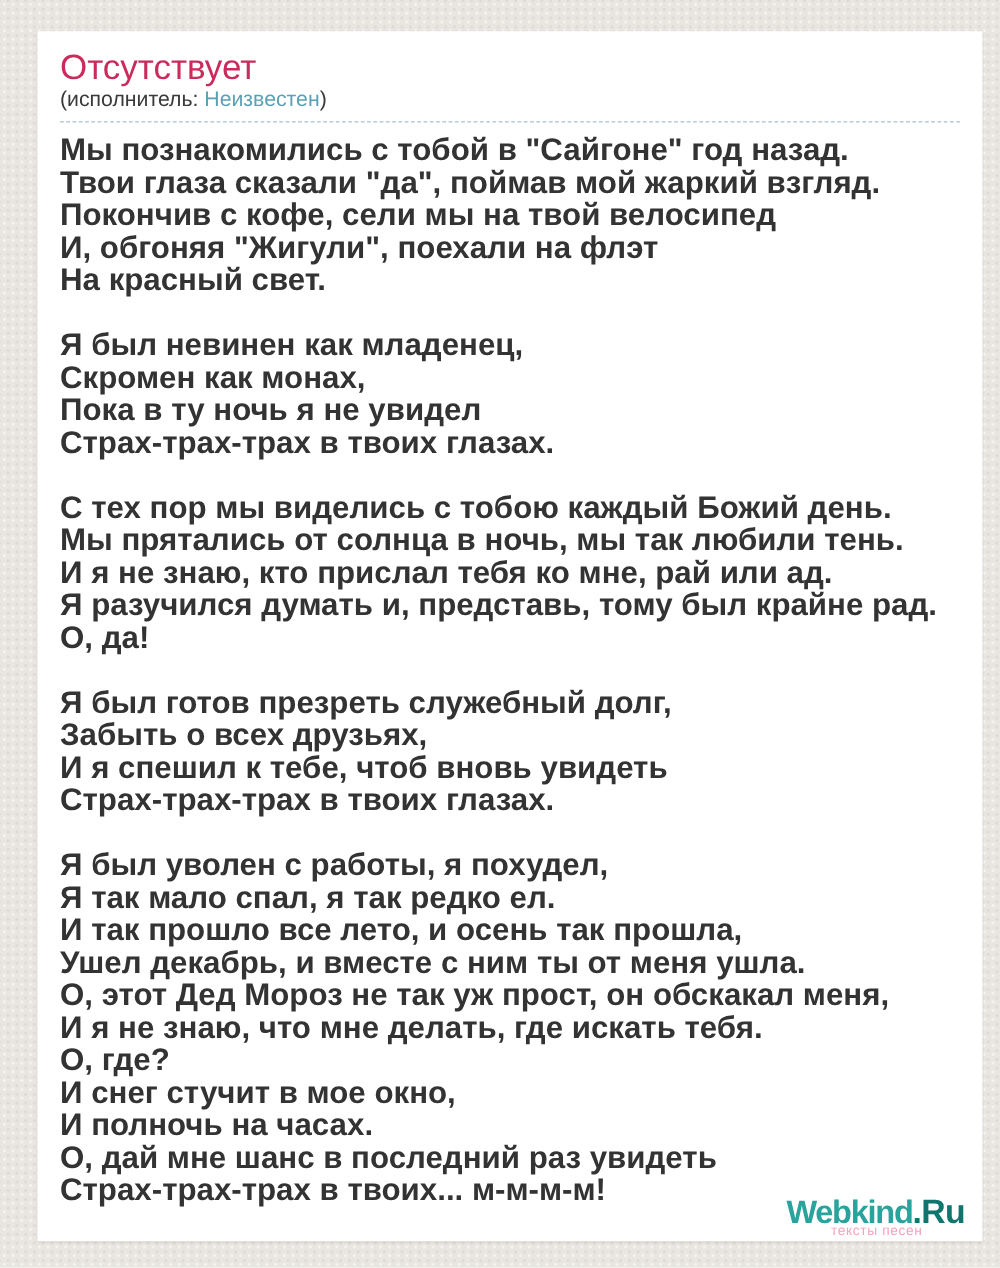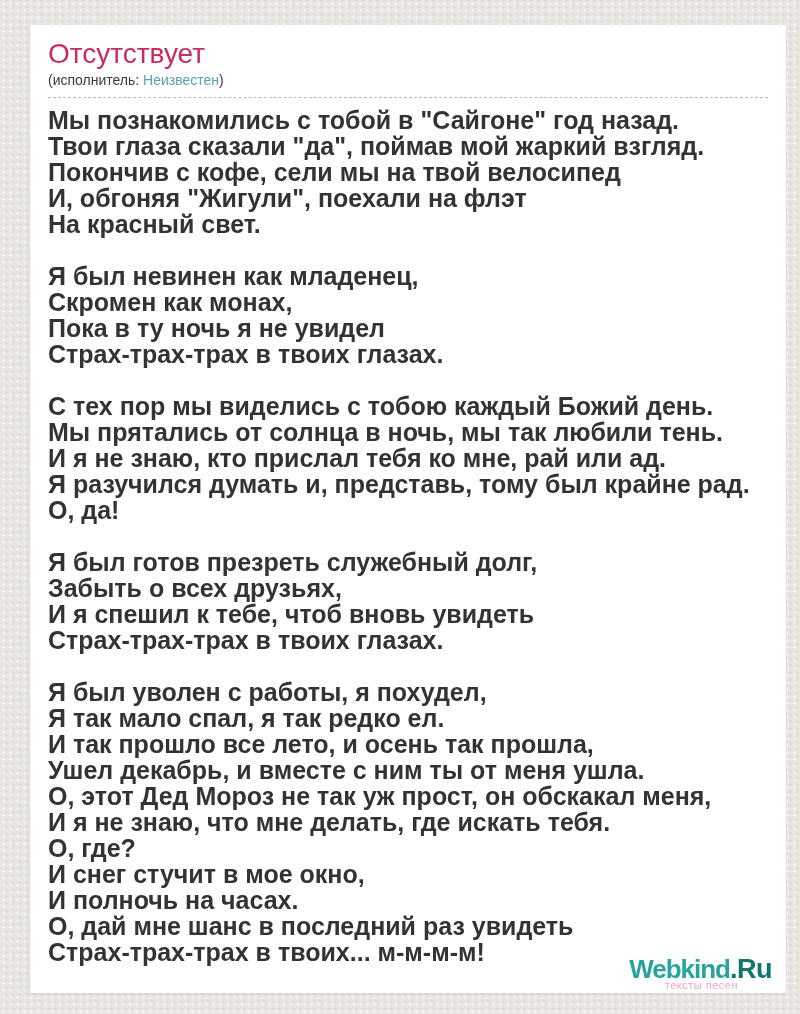--- a/index.html
+++ b/index.html
@@ -29,21 +29,21 @@
     padding: 13px 18px 0 18px;
   }
   .page-title {
     margin: 0;
     font-size: 28px;
     line-height: 31px;
     font-weight: 400;
     color: #cb2a5d;
   }
   .artist-line {
-    font-size: 14px;
+    font-size: 17px;
     line-height: 20px;
     color: #3a3a3a;
     padding-bottom: 7px;
     border-bottom: 1px dashed #a7c1d1;
     margin-top: 1px;
   }
   .artist-link {
     color: #5aa1b5;
     text-decoration: none;
     cursor: pointer;

